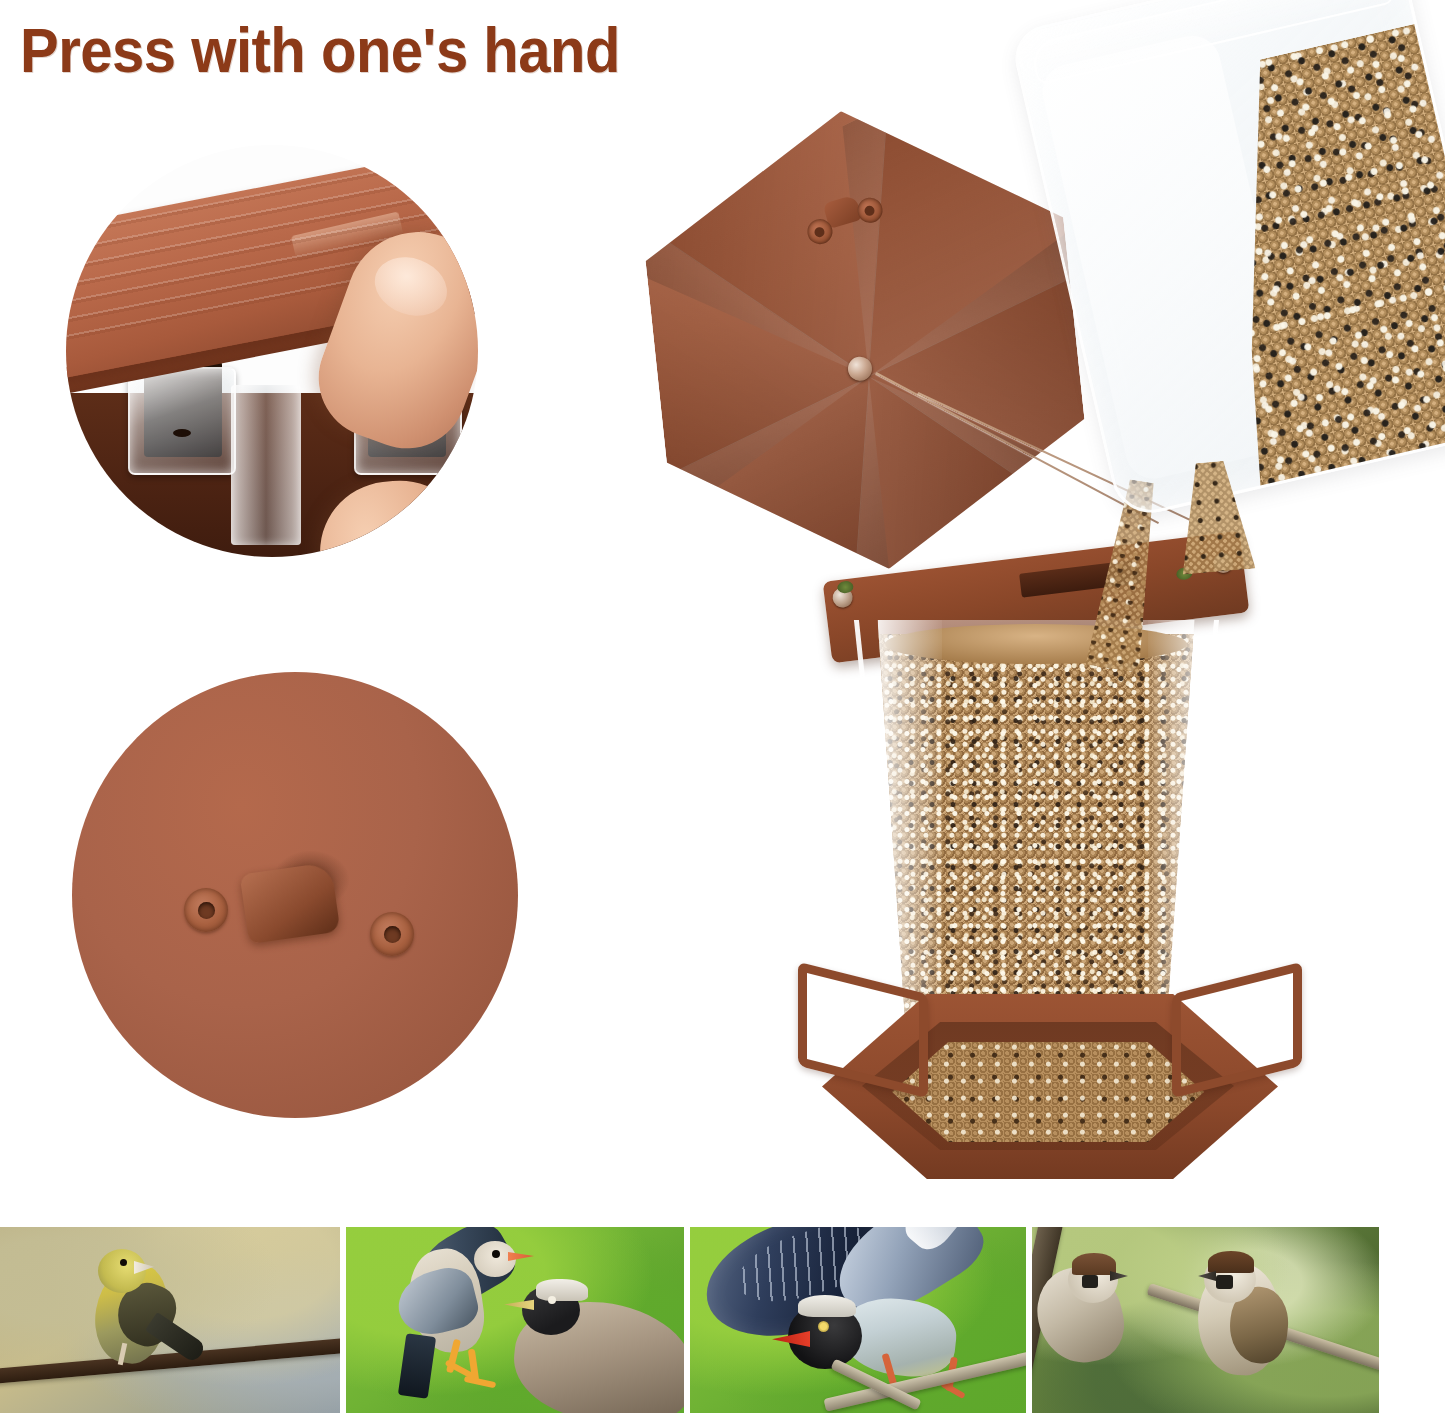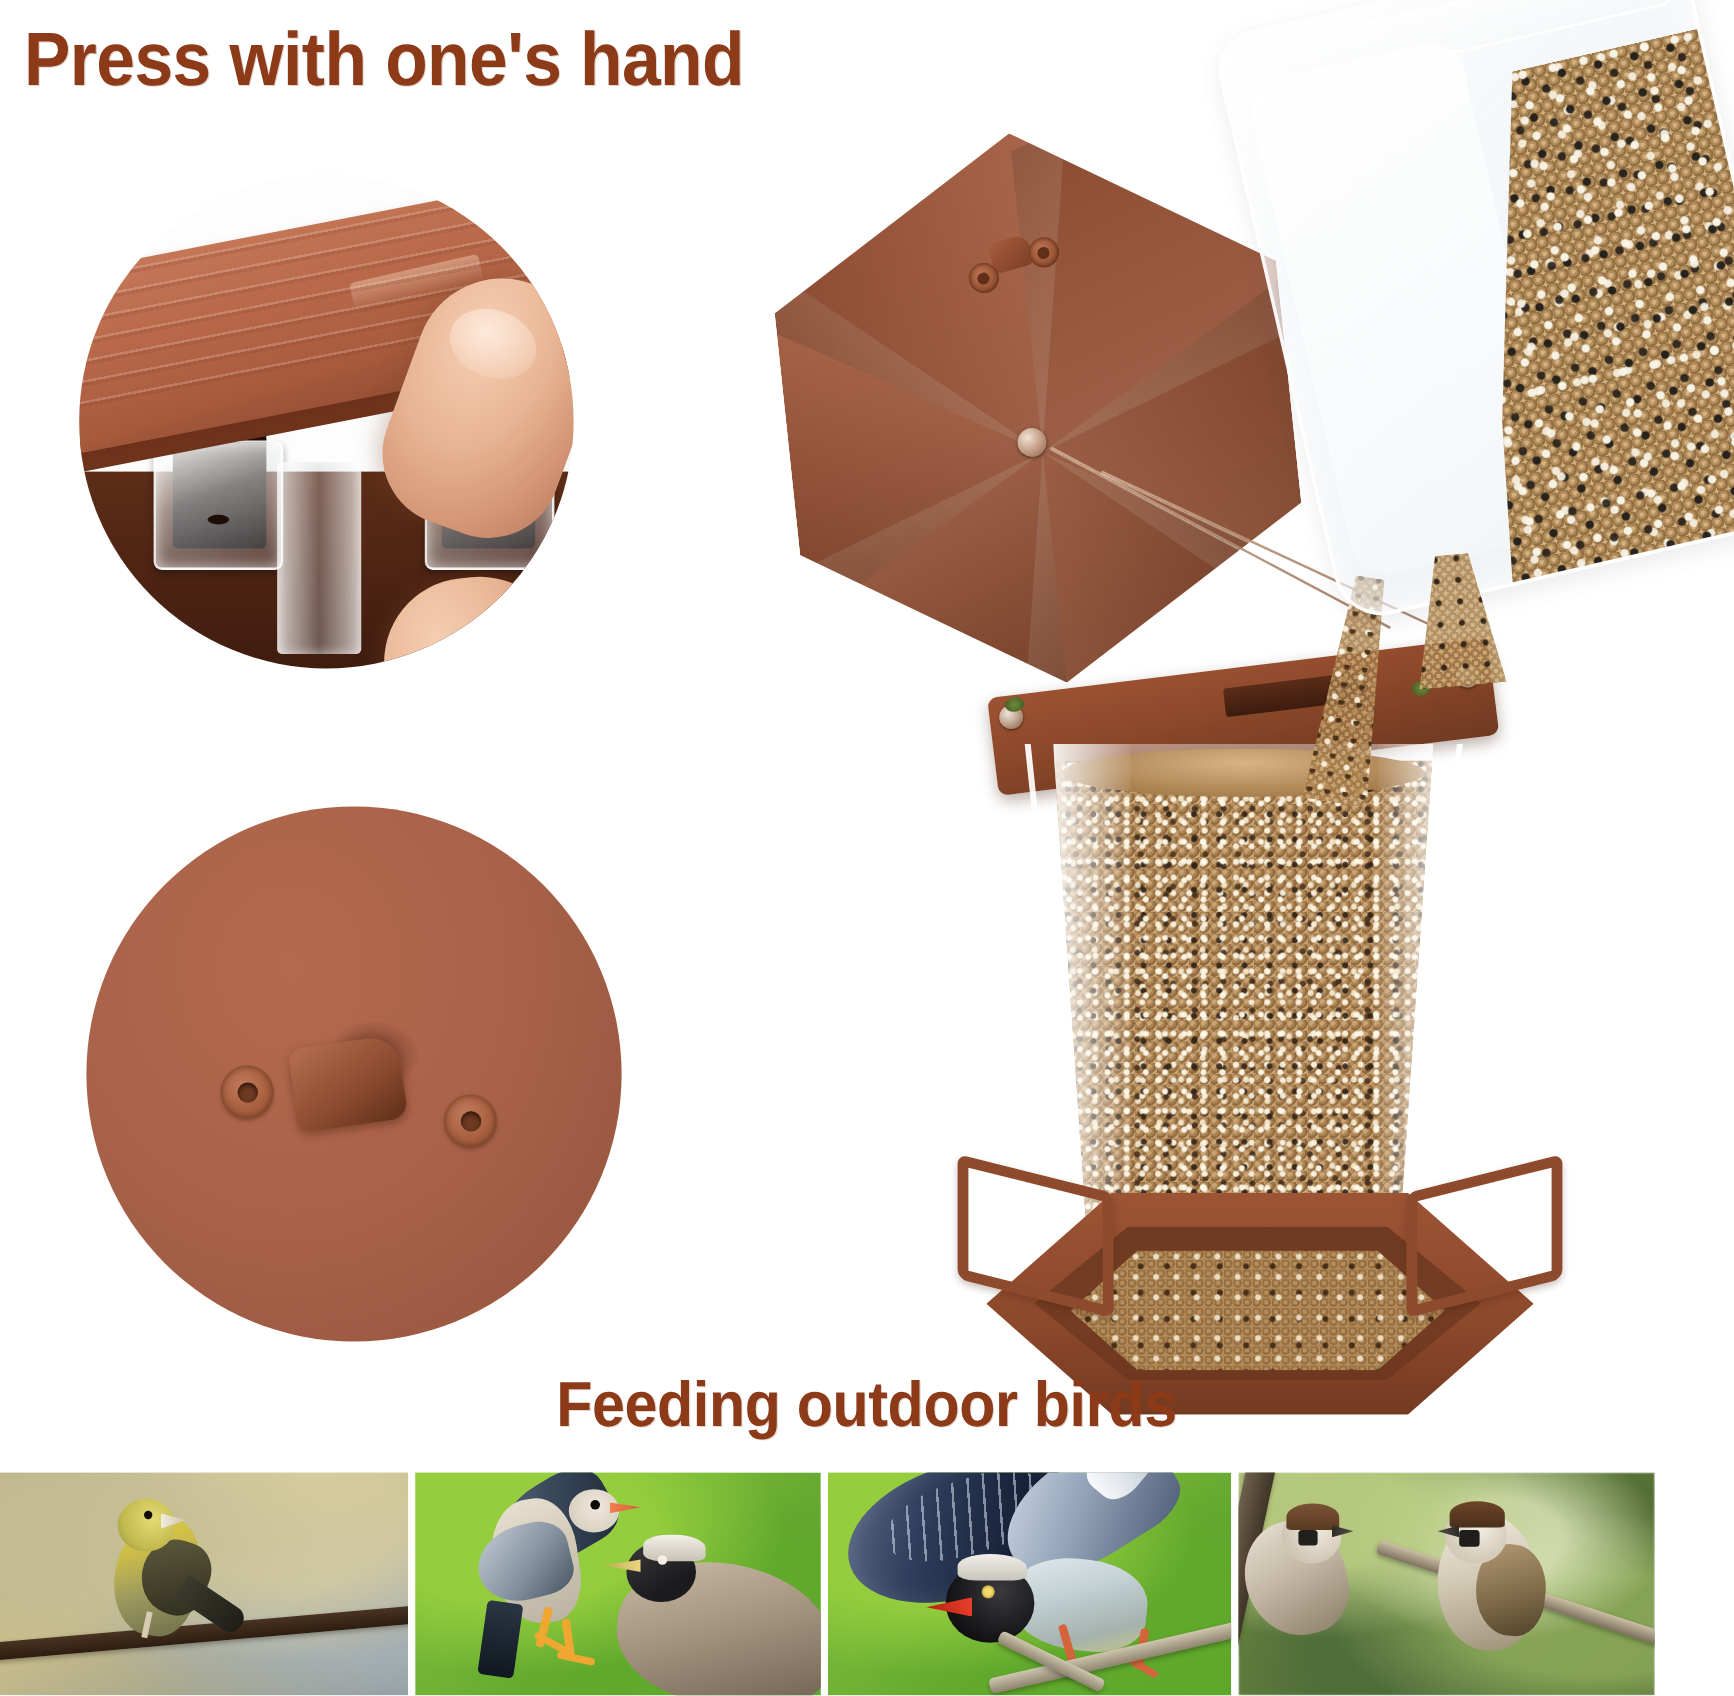--- a/index.html
+++ b/index.html
@@ -729,21 +729,20 @@
 
   <div class="jar">
     <div class="jar-box">
       <div class="jar-empty-gloss"></div>
       <div class="jar-seed"></div>
       <div class="jar-rim"></div>
     </div>
     <div class="jar-spill"></div>
   </div>
 
-  <div class="subcaption"><span>Feeding outdoor birds</span></div>
 
   <div class="photo-strip">
 
     <div class="photo p1">
       <div class="bg-finch"></div>
       <div class="branch b1-branch"></div>
       <div class="bird-body b1-body"></div>
       <div class="b1-wing"></div>
       <div class="b1-tail"></div>
       <div class="b1-head"></div>

